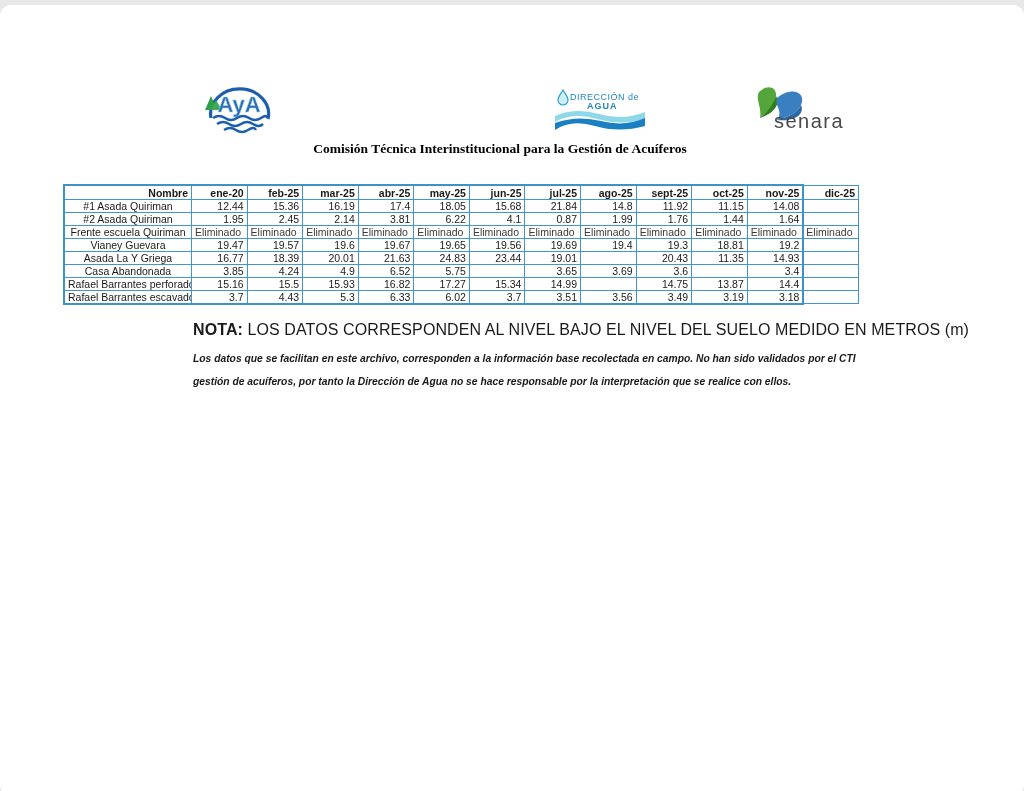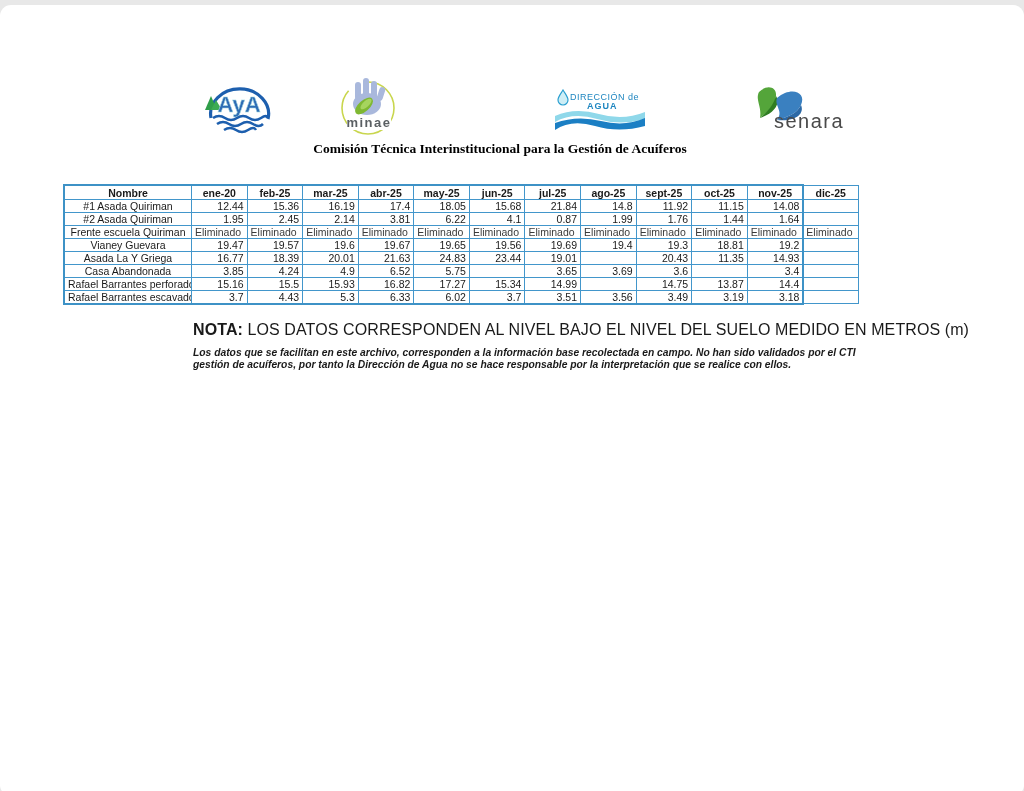--- a/index.html
+++ b/index.html
@@ -23,73 +23,59 @@
   .table-wrap { position:absolute; left:64px; top:180px; width:795px; }
   table.grid {
     width:100%; border-collapse:collapse; table-layout:fixed;
     font-family:"Liberation Sans", sans-serif; font-size:10.5px; color:#1a1a1a;
   }
   table.grid col.c-name { width:127px; }
   table.grid th, table.grid td {
     border:1px solid #4296cb; padding:0 3px; height:13px;
     line-height:12px; overflow:hidden; white-space:nowrap; background:#fff;
   }
-  table.grid th { font-weight:bold; text-align:center; height:14px; }
+  table.grid th { font-weight:bold; text-align:right; height:14px; }
   td.name { text-align:center; }
   td.num  { text-align:right; }
   td.elim { text-align:left; color:#3a3a3a; }
   td.empty{ }
   .range-border {
     position:absolute; pointer-events:none;
     border:2px solid #3e92c6; left:-1px; top:-1px;
   }
 
   .nota-line {
     position:absolute; left:193px; top:316px; font-size:16px; color:#1a1a1a;
     letter-spacing:0.1px;
   }
   .nota-line .lbl { font-weight:bold; }
   .disclaimer {
     position:absolute; left:193px; top:342px; width:700px;
     font-size:10.3px; font-weight:bold; font-style:italic; color:#1a1a1a;
-    line-height:12px;
+    line-height:23px;
   }
   svg text { font-family:"Liberation Sans", sans-serif; }
 </style>
 </head>
 <body>
 
 <div class="page">
 
   <div class="logo logo-aya">
     <svg viewBox="0 0 82 60" width="82" height="60">
       <path d="M 13 42 A 29 25 0 1 1 70 43" fill="none" stroke="#1d5fae" stroke-width="3.2"></path>
       <polygon points="7,34 13,20 19,34" fill="#2f9e49"></polygon>
       <polygon points="13,34 18,24 24,34" fill="#3cab53"></polygon>
       <text x="41" y="36" text-anchor="middle" font-size="22" font-weight="bold" fill="#2e6cb5" stroke="#9fd4df" stroke-width="0.6">AyA</text>
       <path d="M15 42 Q21 38 27 42 T39 42 T51 42 T63 42 T69 42" fill="none" stroke="#1d5fae" stroke-width="2.6"></path>
       <path d="M19 48 Q25 44 31 48 T43 48 T55 48 T65 48" fill="none" stroke="#1d5fae" stroke-width="2.6"></path>
       <path d="M26 54 Q32 50 38 54 T50 54 T58 54" fill="none" stroke="#1d5fae" stroke-width="2.4"></path>
     </svg>
   </div>
 
-  <div class="logo logo-minae">
-    <svg viewBox="0 0 80 66" width="80" height="66">
-      <circle cx="39" cy="34" r="26" fill="none" stroke="#c9d64e" stroke-width="1.6" stroke-dasharray="100 22"></circle>
-      <rect x="26" y="8" width="6" height="18" rx="3" fill="#a9b8dc"></rect>
-      <rect x="34" y="4" width="6" height="20" rx="3" fill="#a9b8dc"></rect>
-      <rect x="42" y="7" width="6" height="18" rx="3" fill="#a9b8dc"></rect>
-      <rect x="49" y="13" width="6" height="14" rx="3" transform="rotate(18 52 20)" fill="#a9b8dc"></rect>
-      <ellipse cx="38" cy="30" rx="14" ry="11" fill="#a9b8dc"></ellipse>
-      <ellipse cx="35" cy="32" rx="11" ry="5.5" transform="rotate(-42 35 32)" fill="#7fb832"></ellipse>
-      <ellipse cx="37" cy="30" rx="7" ry="3" transform="rotate(-42 37 30)" fill="#a6d45e"></ellipse>
-      <rect x="18" y="42" width="44" height="14" fill="#ffffff"></rect>
-      <text x="40" y="53" text-anchor="middle" font-size="13" font-weight="bold" letter-spacing="1.5" fill="#5a5f63">minae</text>
-    </svg>
-  </div>
 
   <div class="logo logo-senara">
     <svg viewBox="0 0 102 56" width="102" height="56">
       <path d="M12 10 C 20 2, 30 5, 29 14 C 28 24, 20 30, 13 36 C 15 24, 8 18, 12 10 Z" fill="#54a53a"></path>
       <path d="M13 36 C 20 30, 26 24, 29 14 C 33 20, 30 30, 13 36 Z" fill="#2f7d22"></path>
       <path d="M30 16 C 44 4, 60 10, 54 23 C 50 32, 40 35, 30 38 C 37 29, 27 24, 30 16 Z" fill="#3a80c0"></path>
       <path d="M30 38 C 40 35, 50 32, 54 23 C 58 32, 48 40, 30 38 Z" fill="#2c69a6"></path>
       <text x="62" y="46" text-anchor="middle" font-size="20" letter-spacing="1.5" fill="#4a4a4a">senara</text>
     </svg>
   </div>

